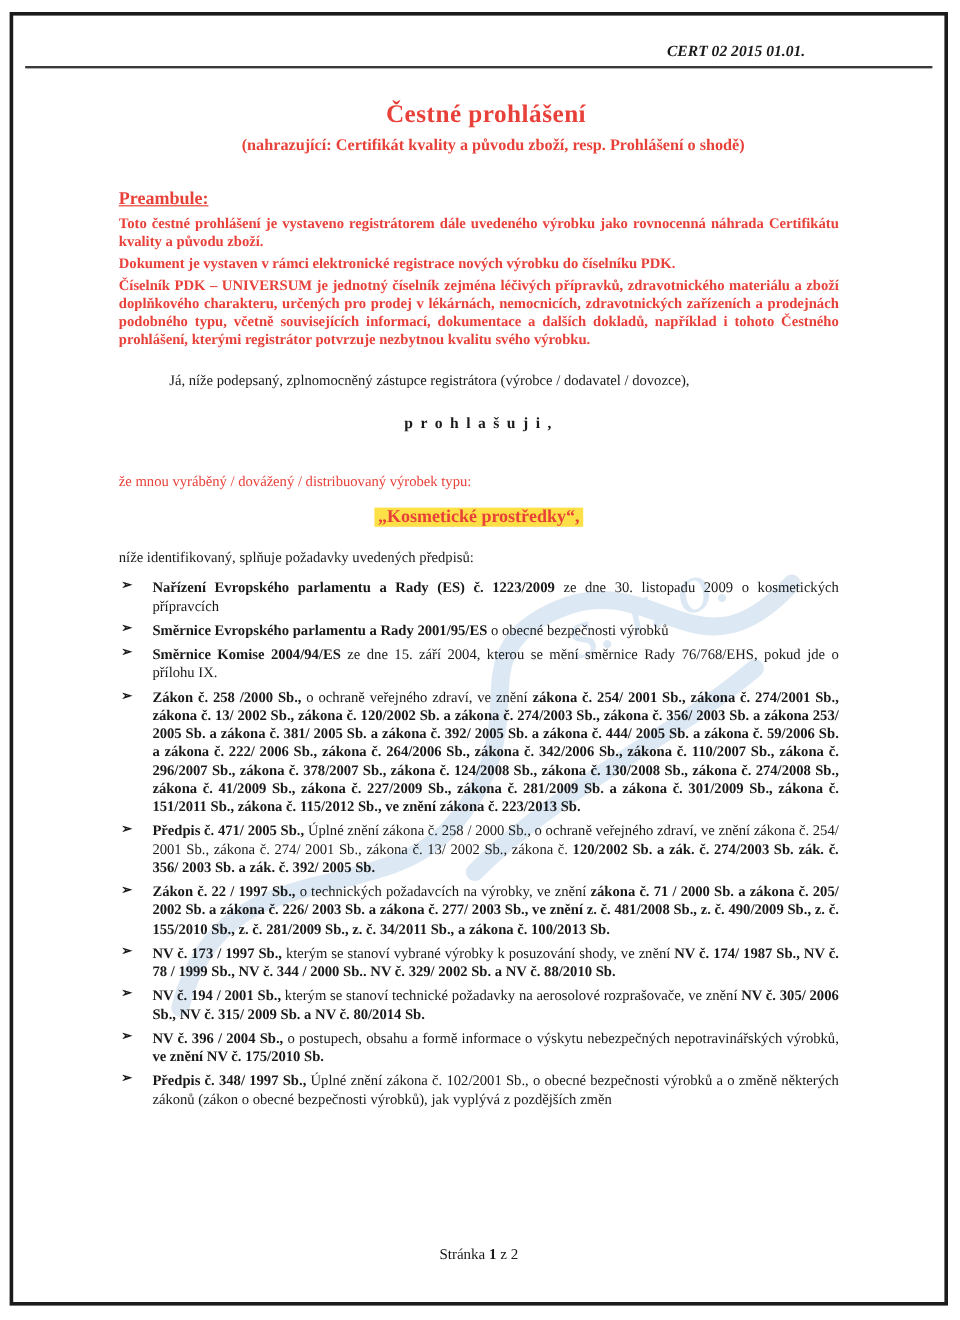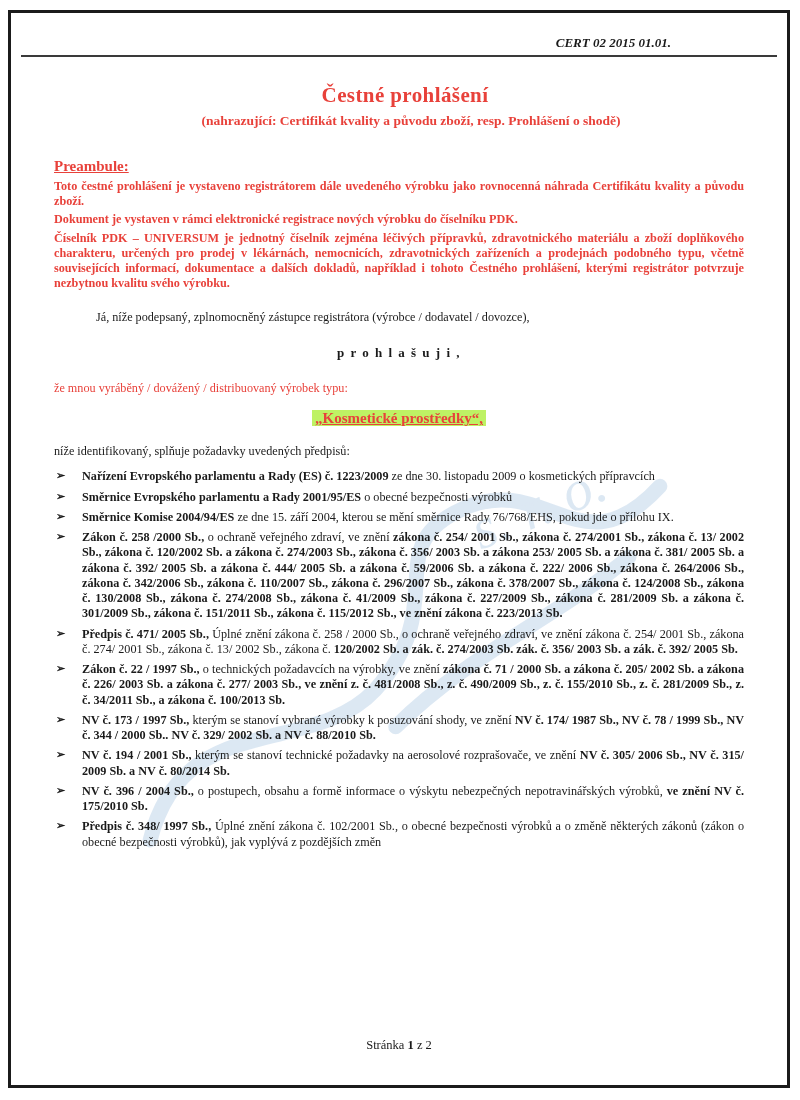--- a/index.html
+++ b/index.html
@@ -53,21 +53,21 @@
   .subtitle {
     margin-top: 5px;
     text-align: center;
     color: #e8413a;
     font-weight: bold;
     font-size: 13.5px;
     padding-left: 24px;
   }
   .content {
     position: relative;
-    padding: 0 43px;
+    padding: 0 88px;
     font-size: 12.2px;
     line-height: 1.25;
   }
   .preambule-heading {
     margin-top: 28px;
     color: #e8413a;
     font-weight: bold;
     font-size: 15px;
     text-decoration: underline;
   }
@@ -82,33 +82,32 @@
     text-indent: 42px;
   }
   .prohlasuji {
     margin-top: 20px;
     text-align: center;
     font-weight: bold;
     letter-spacing: 1.5px;
     font-size: 13px;
   }
   .product-intro {
-    margin-top: 20px;
+    margin-top: 33px;
     color: #e8413a;
   }
   .product-line {
     margin-top: 13px;
     text-align: center;
   }
   .product-name {
-    background: #bef264;
+    background: #fde047;
     color: #e8413a;
     font-weight: bold;
     font-size: 15px;
-    text-decoration: underline;
     padding: 0 3px;
   }
   .list-intro {
     margin: 16px 0 0 0;
   }
   .reg-list {
     margin-top: 10px;
   }
   .list-item {
     display: flex;

